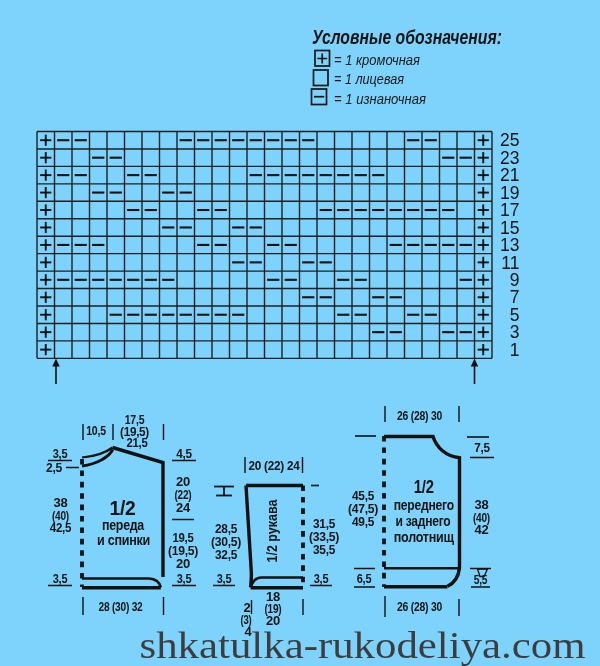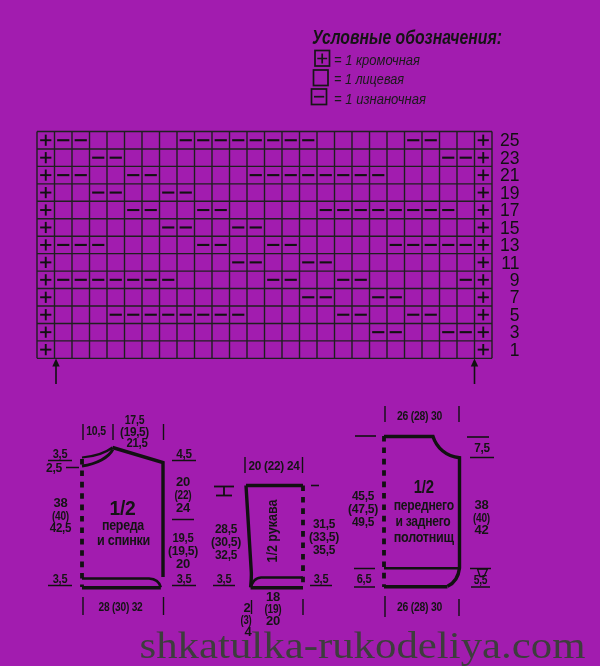--- a/index.html
+++ b/index.html
@@ -1,17 +1,17 @@
 <!DOCTYPE html>
 <html lang="ru"><head>
 <meta charset="utf-8">
 <style>
 html,body{margin:0;padding:0;}
 body{width:600px;height:666px;background:#fff;overflow:hidden;}
-.page{position:relative;width:600px;height:666px;background:#a21caf;font-family:"Liberation Sans",sans-serif;filter:blur(0.4px);}
+.page{position:relative;width:600px;height:666px;background:#7dd3fc;font-family:"Liberation Sans",sans-serif;filter:blur(0.4px);}
 </style>
 </head>
 <body>
 <div class="page">
 <svg width="600" height="666" viewBox="0 0 600 666" xmlns="http://www.w3.org/2000/svg" style="position:absolute;left:0;top:0;">
 
 <g>
         <text x="312" y="44" font-family="Liberation Sans, sans-serif" font-size="19.5" font-weight="bold" font-style="italic" fill="#141414" textLength="190" lengthAdjust="spacingAndGlyphs">Условные обозначения:</text>
       </g>
 

